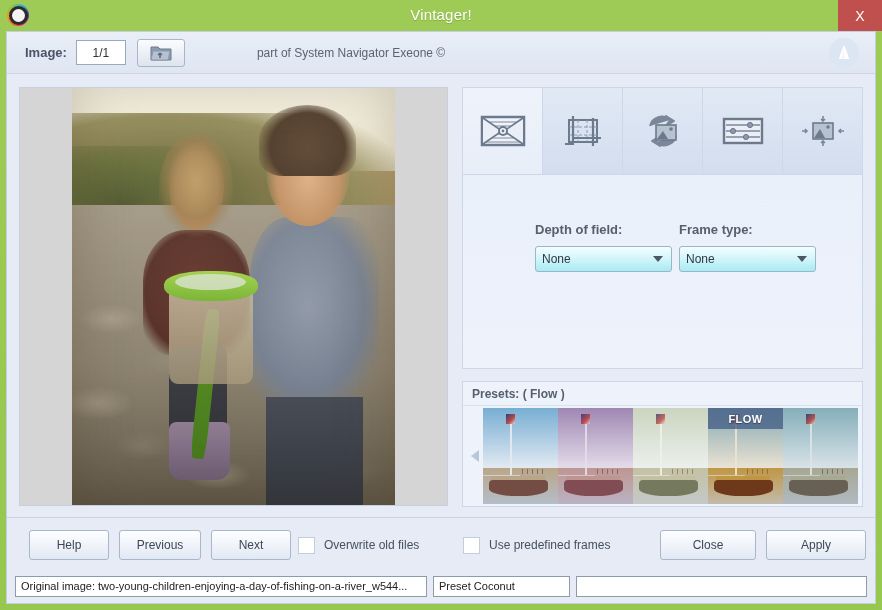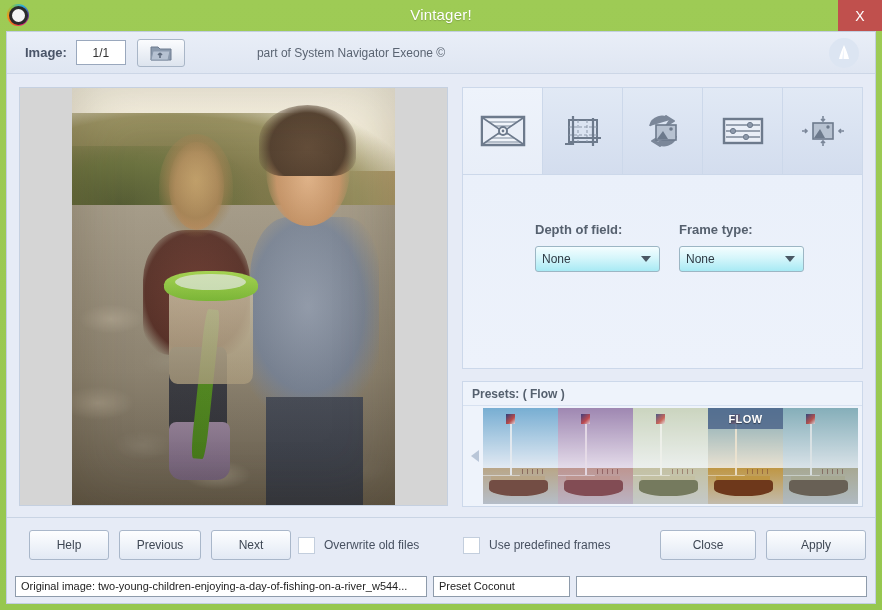--- a/index.html
+++ b/index.html
@@ -200,21 +200,21 @@
     position: relative;
   }
   .field { position: absolute; }
   .field.f1 { left: 28px; top: 47px; margin-left: 44px; }
   .field.f2 { left: 216px; top: 47px; }
   .field-label {
     font-size: 13px; font-weight: bold; color: #55606e;
     margin-bottom: 9px;
   }
   .combo {
-    width: 125px; height: 26px;
+    width: 137px; height: 26px;
     border: 1px solid #9cb6c4;
     border-radius: 3px;
     background: linear-gradient(to bottom, #f4fdff 0%, #d6f6fb 45%, #a8eaf4 100%);
     display: flex; align-items: center;
     padding: 0 6px;
     font-size: 12px; color: #2f3a44;
     cursor: pointer;
     position: relative;
   }
   .combo .caret {

